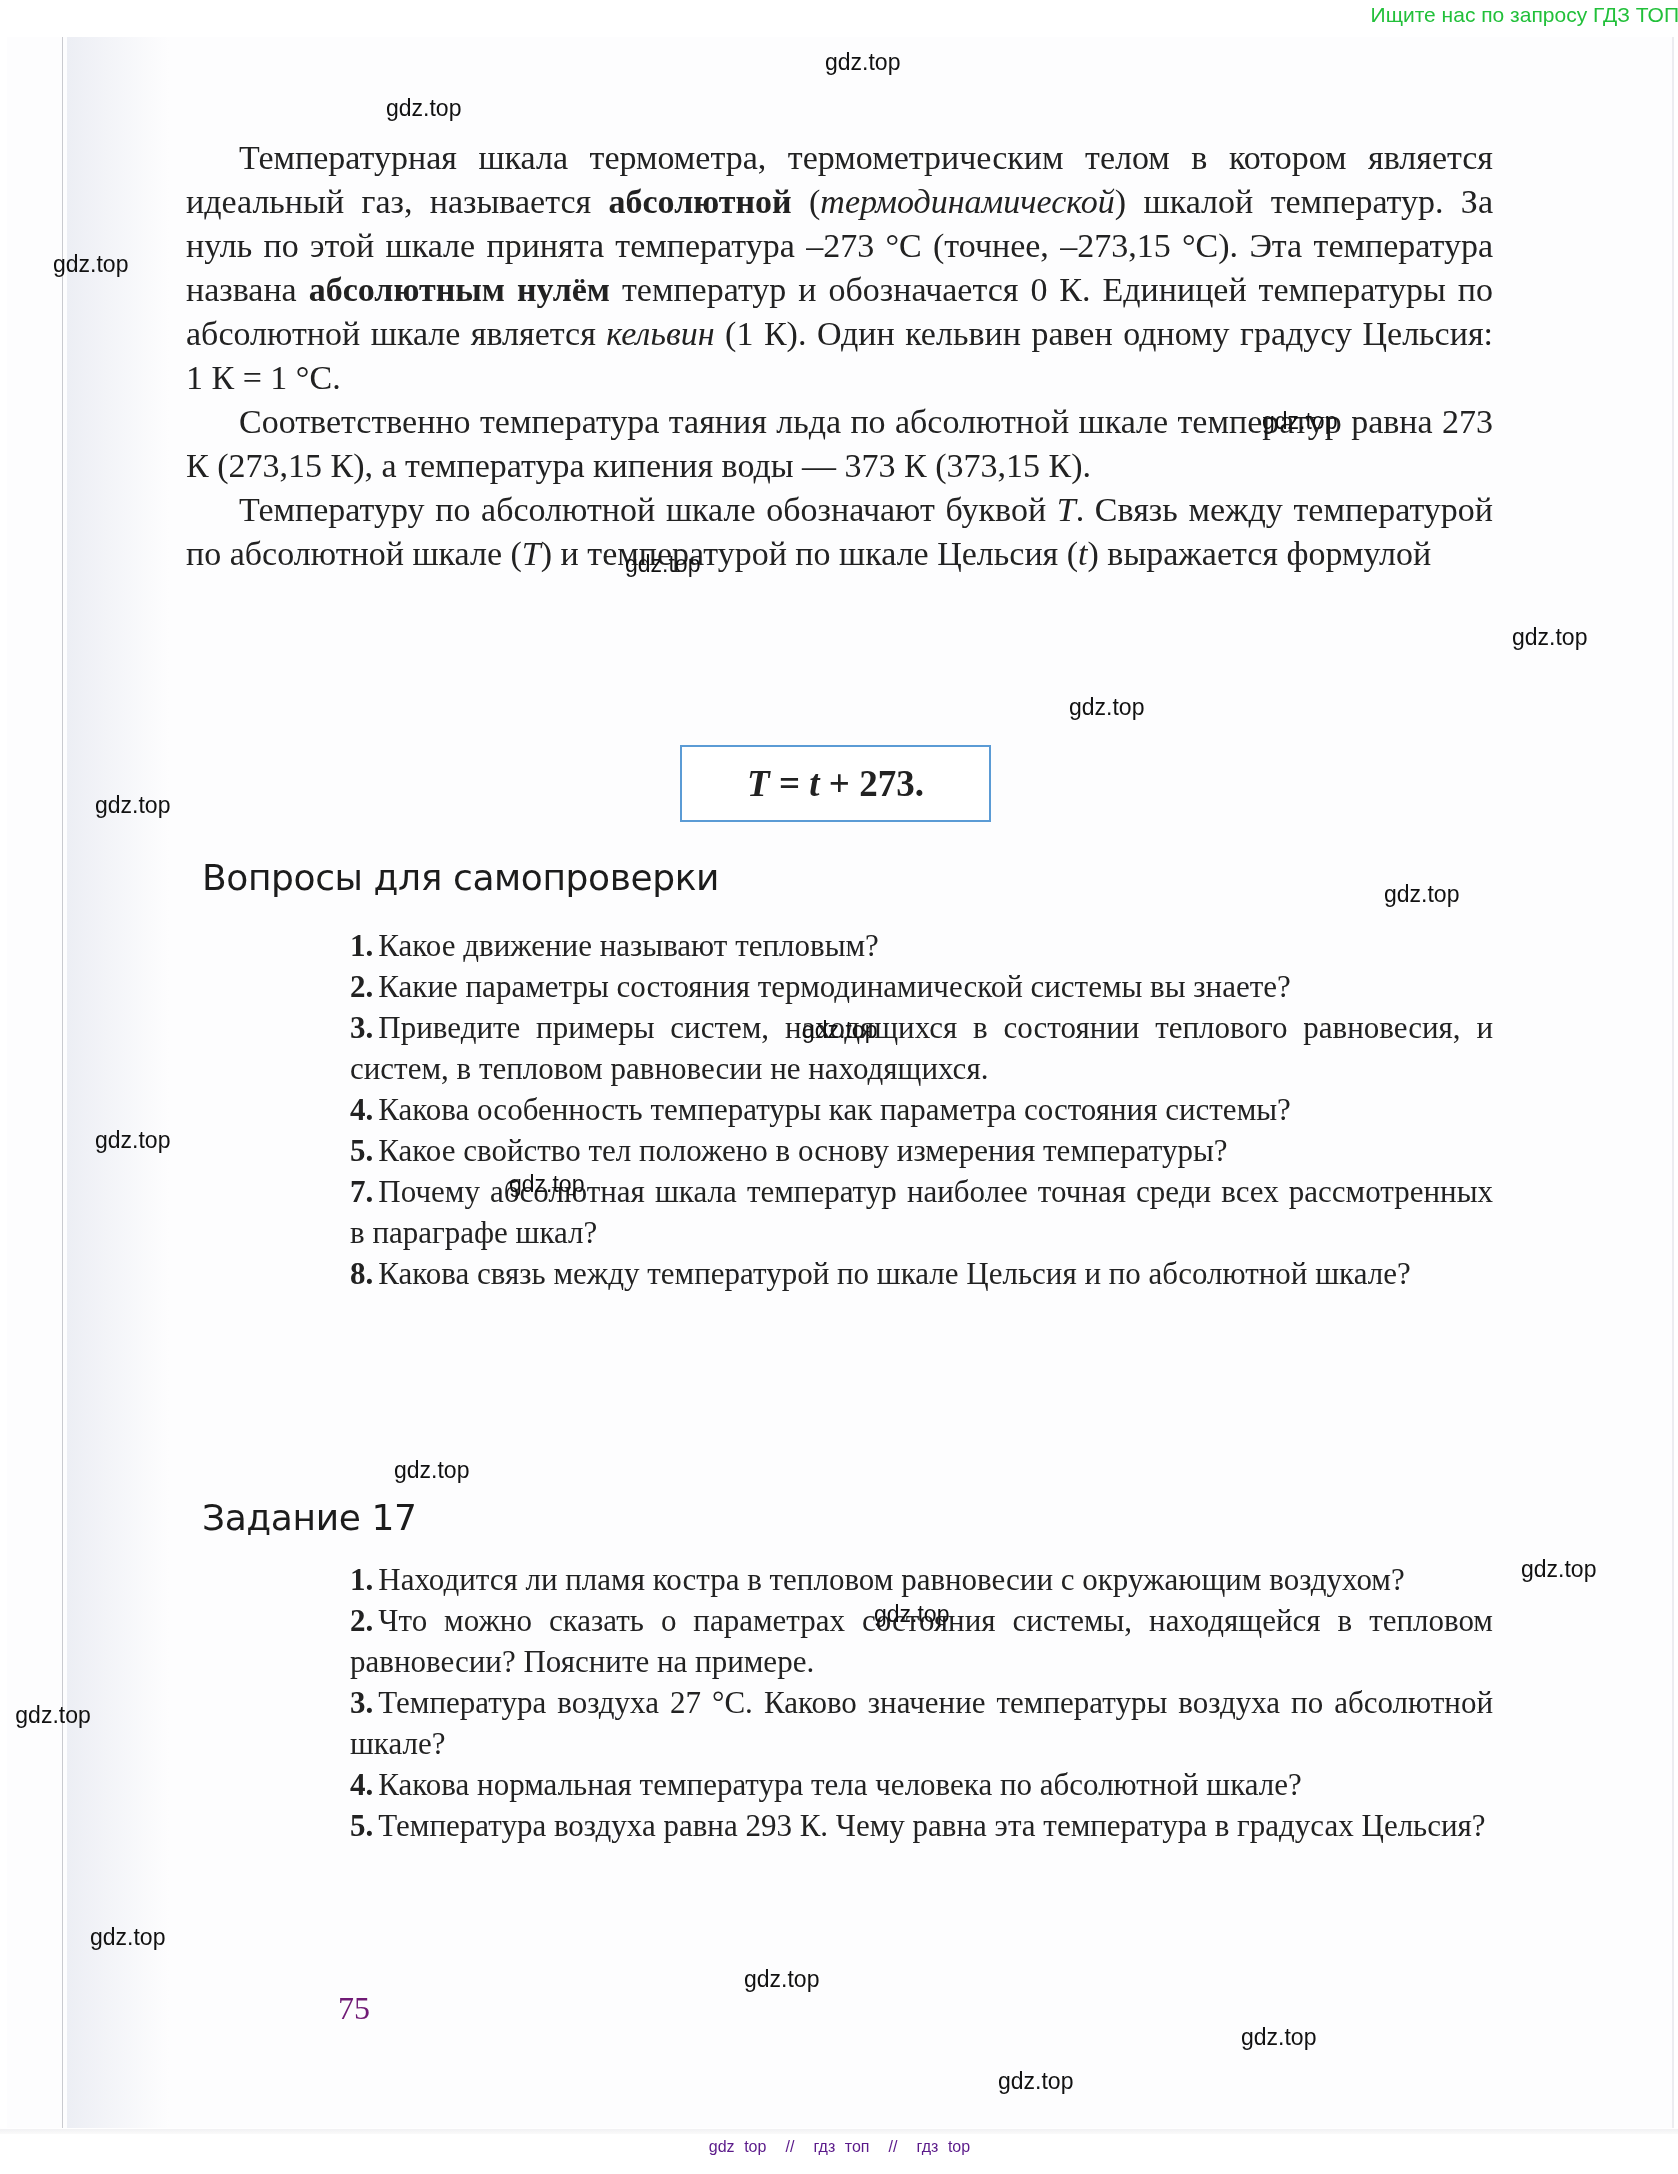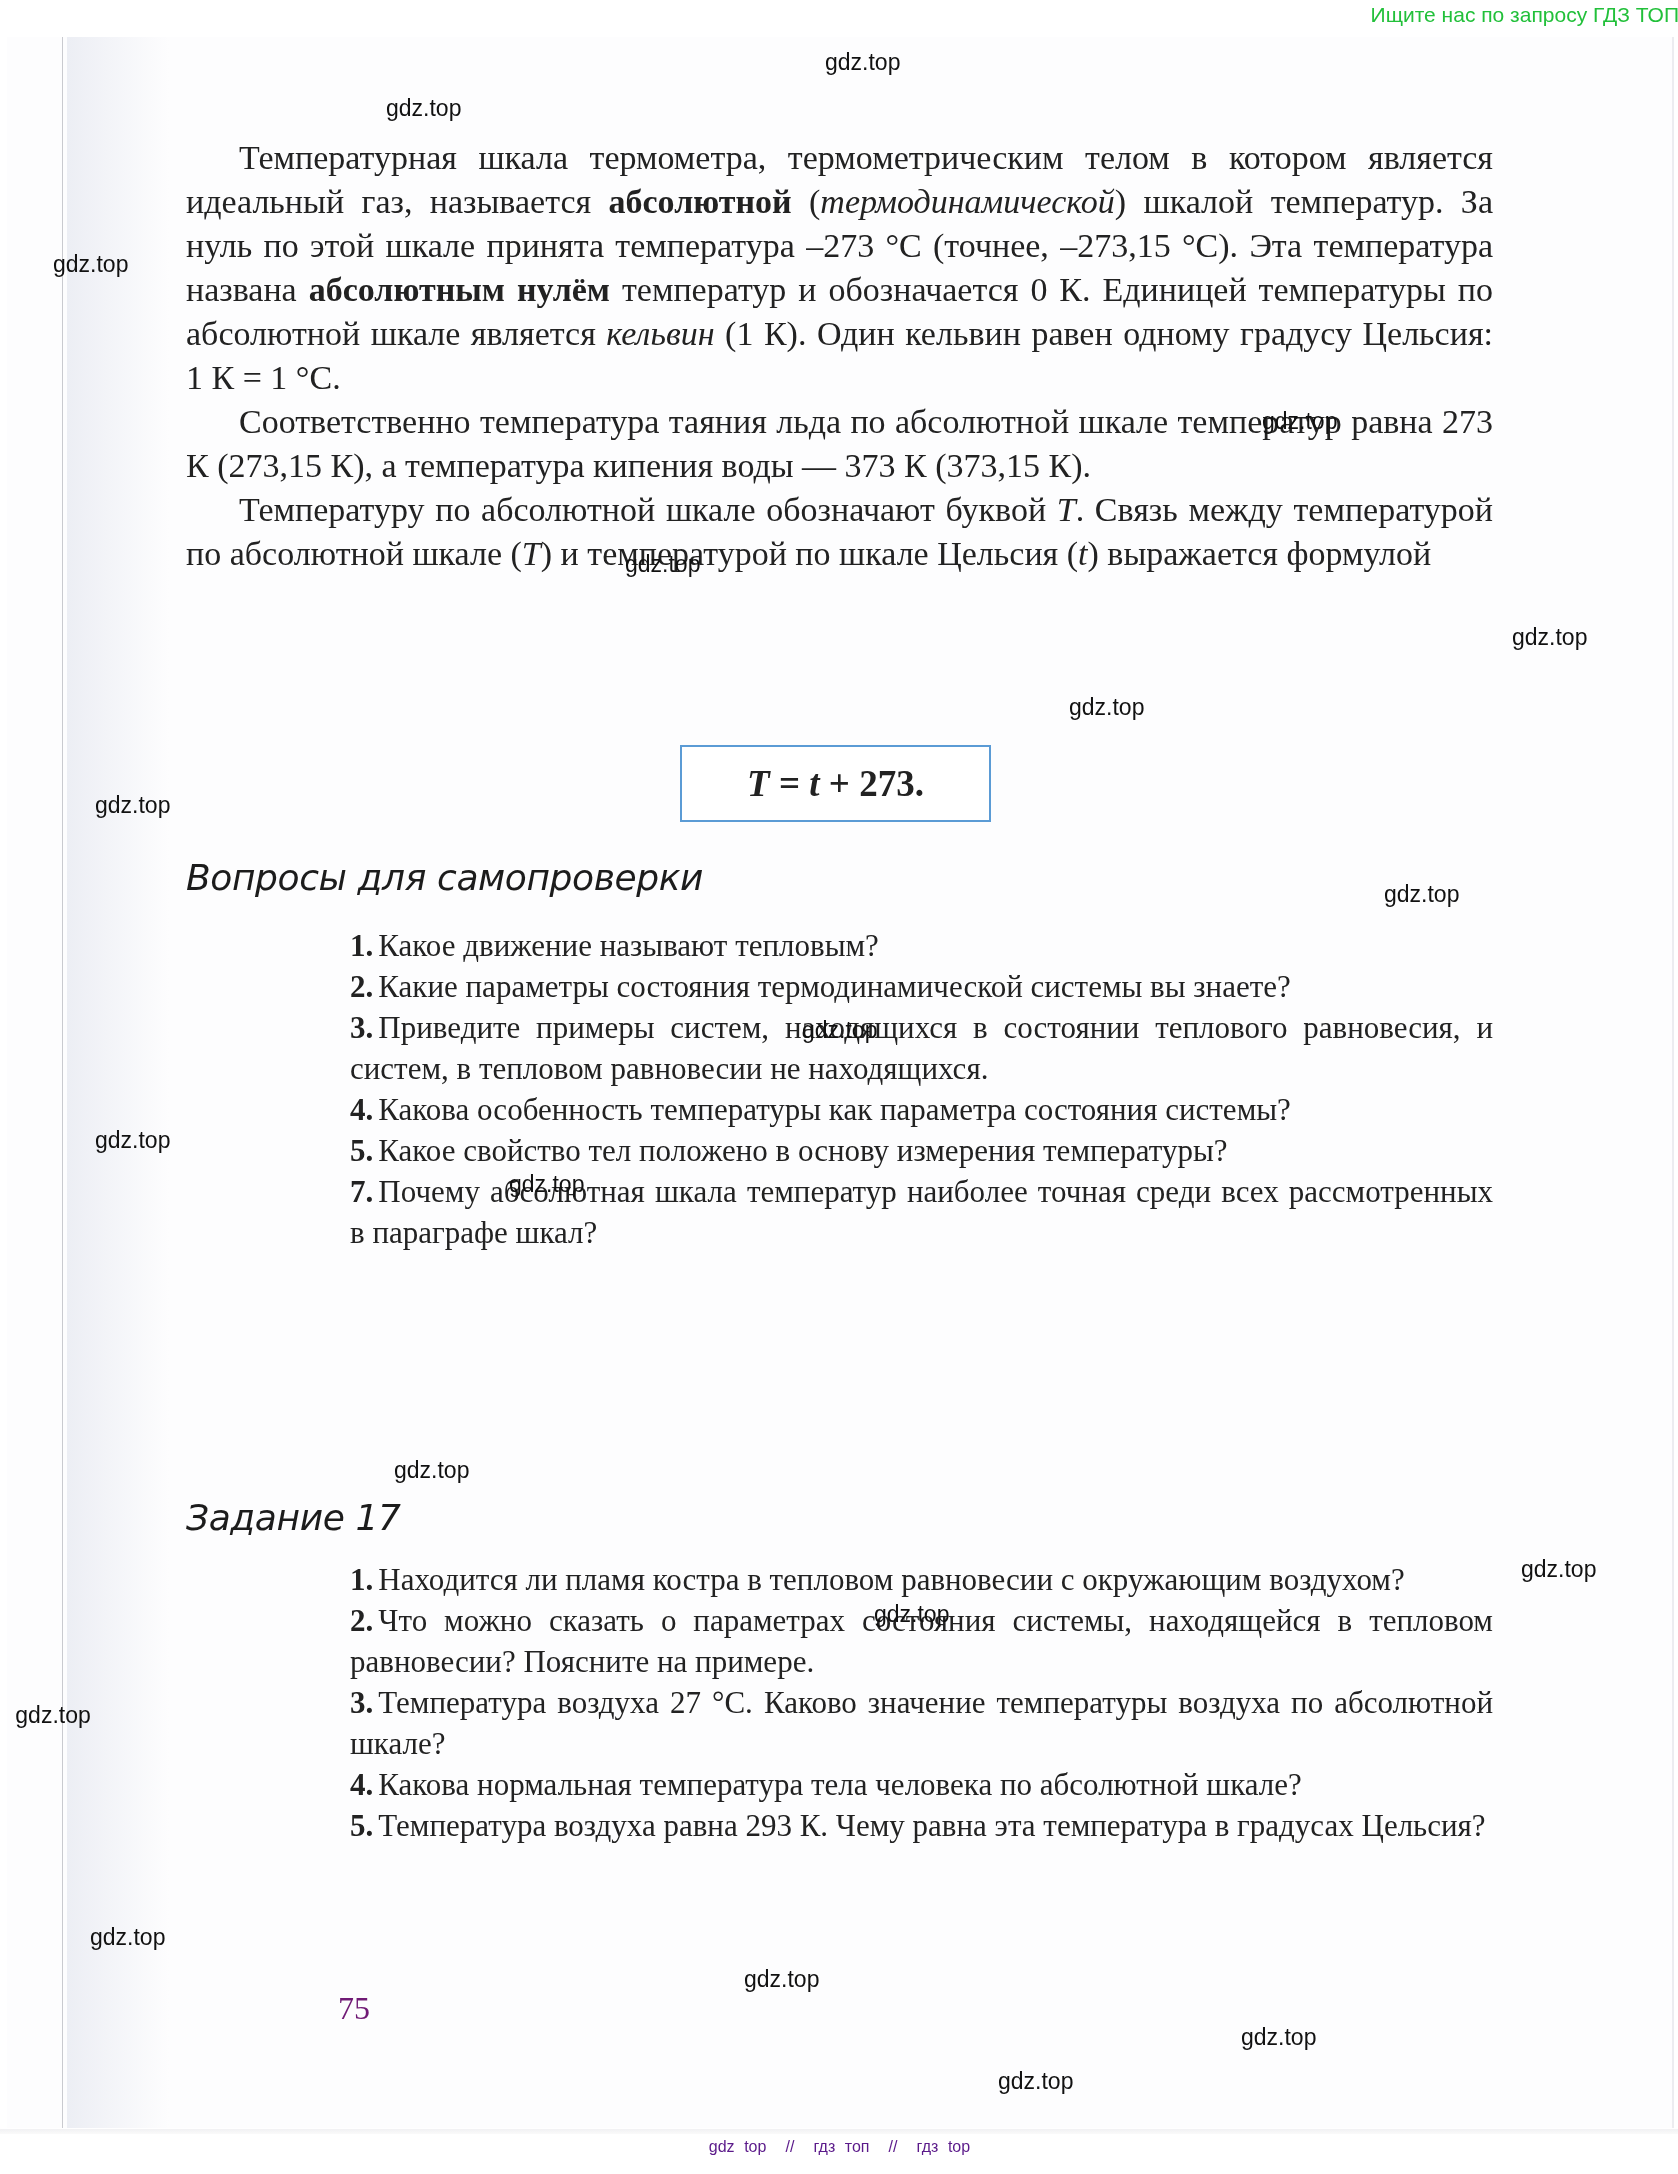--- a/index.html
+++ b/index.html
@@ -41,24 +41,23 @@
   .para i { font-style:italic; }
   .formula-wrap { position:absolute; left:494px; top:609px; }
   .formula-box {
     width:307px; height:73px; border:2.6px solid #5b9bd5;
     display:flex; align-items:center; justify-content:center;
     font-family:"Liberation Serif", serif; font-size:37px; font-weight:bold; color:#222;
     background:#fff;
   }
   .formula-box i { font-style:italic; }
   .section-heading {
-    position:absolute; left:0;
+    position:absolute; left:16px;
     font-family:"DejaVu Sans", sans-serif; font-size:36px; color:#1c1c1c;
     letter-spacing:-0.4px;
-    font-style:italic;
   }
   .qlist { position:absolute; left:152px; width:1155px; }
   .q {
     font-family:"Liberation Serif", serif; font-size:31px; line-height:41px; color:#222;
     text-align:justify; text-align-last:left; margin-bottom:0;margin-left:12px;
   }
   .q .num { font-weight:bold; margin-right:5.1px; }
   .page-number {
     position:absolute; left:338px; top:1990px;
     font-family:"Liberation Serif", serif; font-size:32px; color:#701a75;
@@ -98,20 +97,21 @@
   </div>
 
   <div class="section-heading" style="top:721px;">Вопросы для самопроверки</div>
   <div class="qlist" style="top:789px;">
     <div class="q"><span class="num">1.</span><span>Какое движение называют тепловым?</span></div>
     <div class="q"><span class="num">2.</span><span>Какие параметры состояния термодинамической системы вы знаете?</span></div>
     <div class="q"><span class="num">3.</span><span>Приведите примеры систем, находящихся в состоянии теплового равновесия, и систем, в тепловом равновесии не находящихся.</span></div>
     <div class="q"><span class="num">4.</span><span>Какова особенность температуры как параметра состояния системы?</span></div>
     <div class="q"><span class="num">5.</span><span>Какое свойство тел положено в основу измерения температуры?</span></div>
     <div class="q"><span class="num">7.</span><span>Почему абсолютная шкала температур наиболее точная среди всех рассмотренных в параграфе шкал?</span></div>
+    <div class="q"><span class="num">8.</span><span>Какова связь между температурой по шкале Цельсия и по абсолютной шкале?</span></div>
   </div>
 
   <div class="section-heading" style="top:1361px;text-align:right;">Задание 17</div>
   <div class="qlist" style="top:1423px;">
     <div class="q"><span class="num">1.</span><span>Находится ли пламя костра в тепловом равновесии с окружающим воздухом?</span></div>
     <div class="q"><span class="num">2.</span><span>Что можно сказать о параметрах состояния системы, находящейся в тепловом равновесии? Поясните на примере.</span></div>
     <div class="q"><span class="num">3.</span><span>Температура воздуха 27 °С. Каково значение температуры воздуха по абсолютной шкале?</span></div>
     <div class="q"><span class="num">4.</span><span>Какова нормальная температура тела человека по абсолютной шкале?</span></div>
     <div class="q"><span class="num">5.</span><span>Температура воздуха равна 293 К. Чему равна эта температура в градусах Цельсия?</span></div>
   </div>

